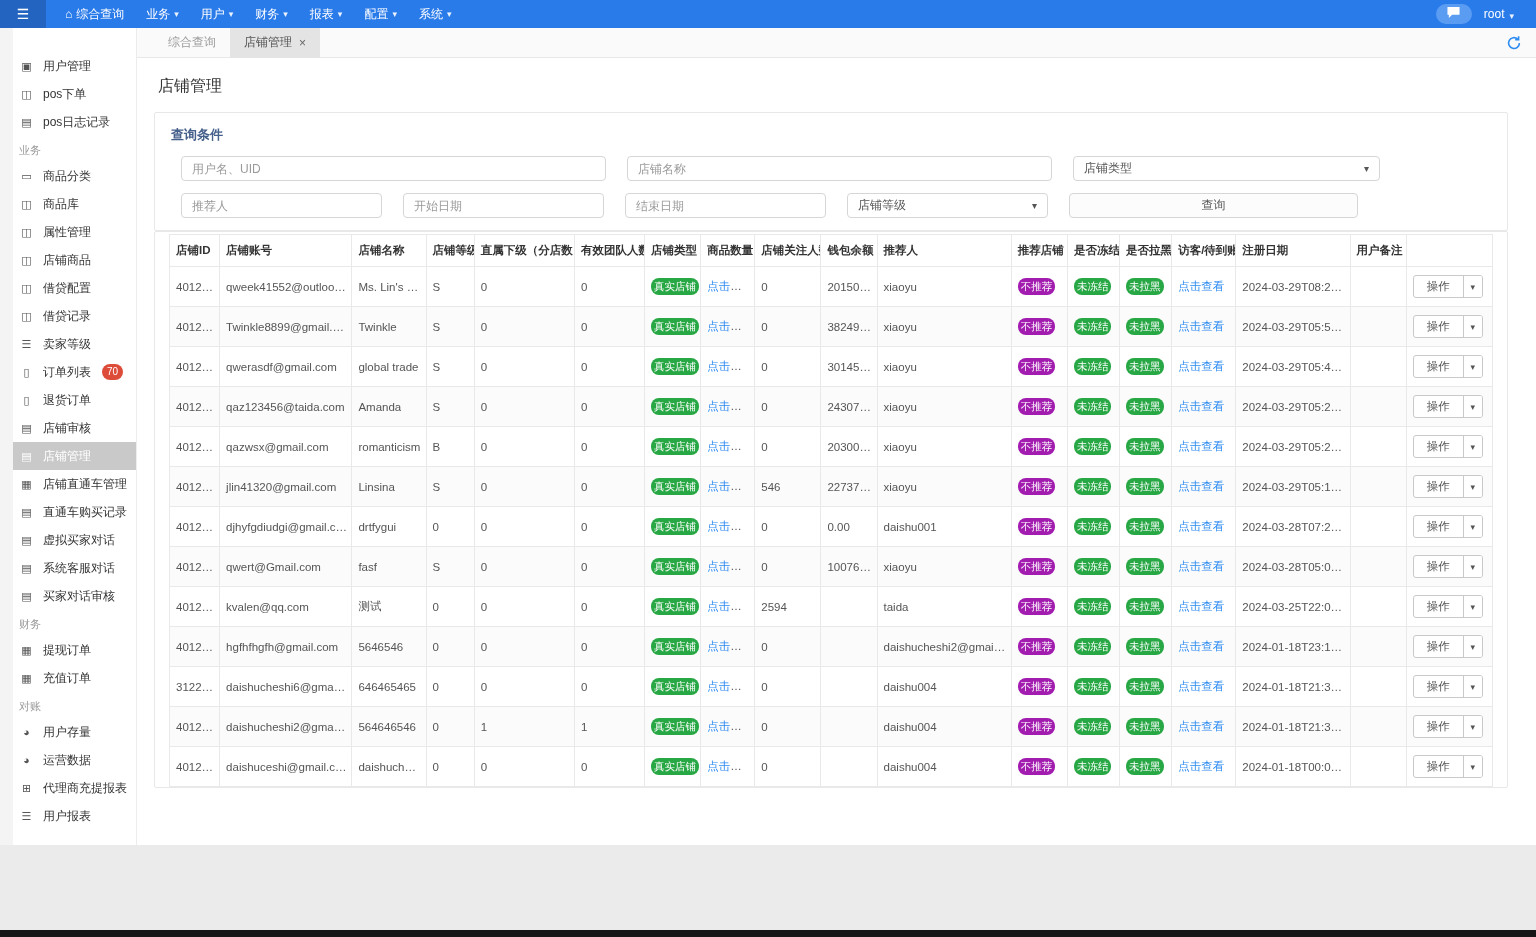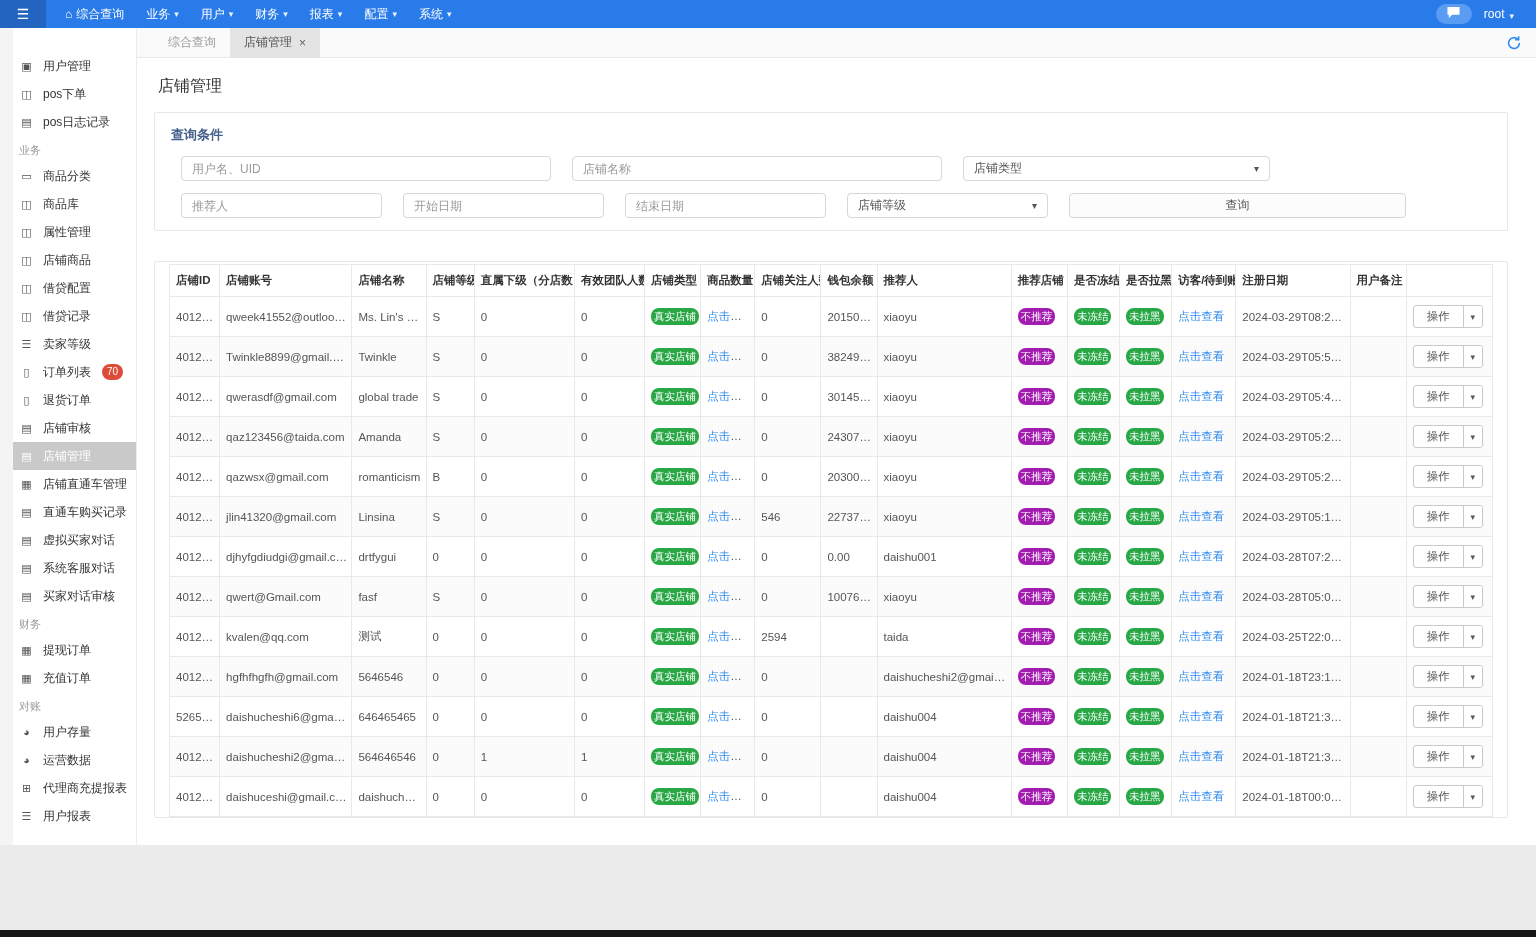--- a/index.html
+++ b/index.html
@@ -37,31 +37,31 @@
 .tab{height:30px;display:flex;align-items:center;gap:7px;padding:0 14px;font-size:12px;color:#999;cursor:pointer}
 .tab.active{background:#e4e4e4;color:#555}
 .tab-close{font-size:12px;color:#666}
 .refresh-btn{position:absolute;right:14px;top:7px;width:16px;height:16px;cursor:pointer}
 
 .content{flex:1;padding:10px 28px 0 17px}
 .page-title{font-size:16px;font-weight:400;color:#333;margin:8px 0 15px 4px}
 
 
 .card{border:1px solid #e8e8e8;border-radius:2px;background:#fff}
-.card.query{margin-bottom:30px}
+.card.query{}
 .card-title{font-size:13px;font-weight:700;color:#46608c;padding:13px 16px 12px}
 .form-row{display:flex;gap:21px;padding:0 26px 12px}
 .ipt{height:25px;border:1px solid #d6d6d6;border-radius:4px;padding:0 10px;font-size:12px;color:#555;background:#fff;outline:none}
 .ipt::placeholder{color:#9a9a9a}
-.w-lg{width:370px}
+.w-lg{width:425px}
 .w-sel{width:307px}
 .w-md{width:201px}
 .sel{display:flex;align-items:center;justify-content:space-between;cursor:pointer}
 .sel-caret{font-size:10px;color:#555}
-.btn-search{width:337px;height:25px;border:1px solid #d6d6d6;border-radius:4px;background:#fcfcfc;color:#555;font-size:12px;cursor:pointer}
+.btn-search{width:289px;height:25px;border:1px solid #d6d6d6;border-radius:4px;background:#fcfcfc;color:#555;font-size:12px;cursor:pointer}
 
 
 .table-wrap{padding:2px 14px 0}
 table{width:100%;table-layout:fixed;border-collapse:collapse;font-size:11.5px}
 th,td{border:1px solid #e9e9e9;padding:8px 4px 8px 6px;text-align:left;white-space:nowrap;overflow:hidden}
 th{color:#333;font-weight:700;font-size:11.5px;background:#fff}
 td{color:#555;text-overflow:ellipsis;background:#fff}
 tbody tr:nth-child(even) td{background:#fbfbfb}
 .badge{display:inline-block;padding:2px 3px;border-radius:8px;color:#fff;font-size:10.5px;line-height:1.3}
 .badge.green{background:#28a745}
@@ -664,21 +664,21 @@
                     <td></td>
                     <td class="td-action">
                       <div class="action-btn">
                         <span class="action-main">操作</span>
                         <span class="action-caret">▾</span>
                       </div>
                     </td>
                   </tr>
 
                   <tr>
-                    <td>5265197</td>
+                    <td>3122817</td>
                     <td>daishucheshi6@gmail.com</td>
                     <td>646465465</td>
                     <td>0</td>
                     <td>0</td>
                     <td>0</td>
                     <td><span class="badge green">真实店铺</span></td>
                     <td><a class="link">点击查看</a></td>
                     <td>0</td>
                     <td></td>
                     <td>daishu004</td>

